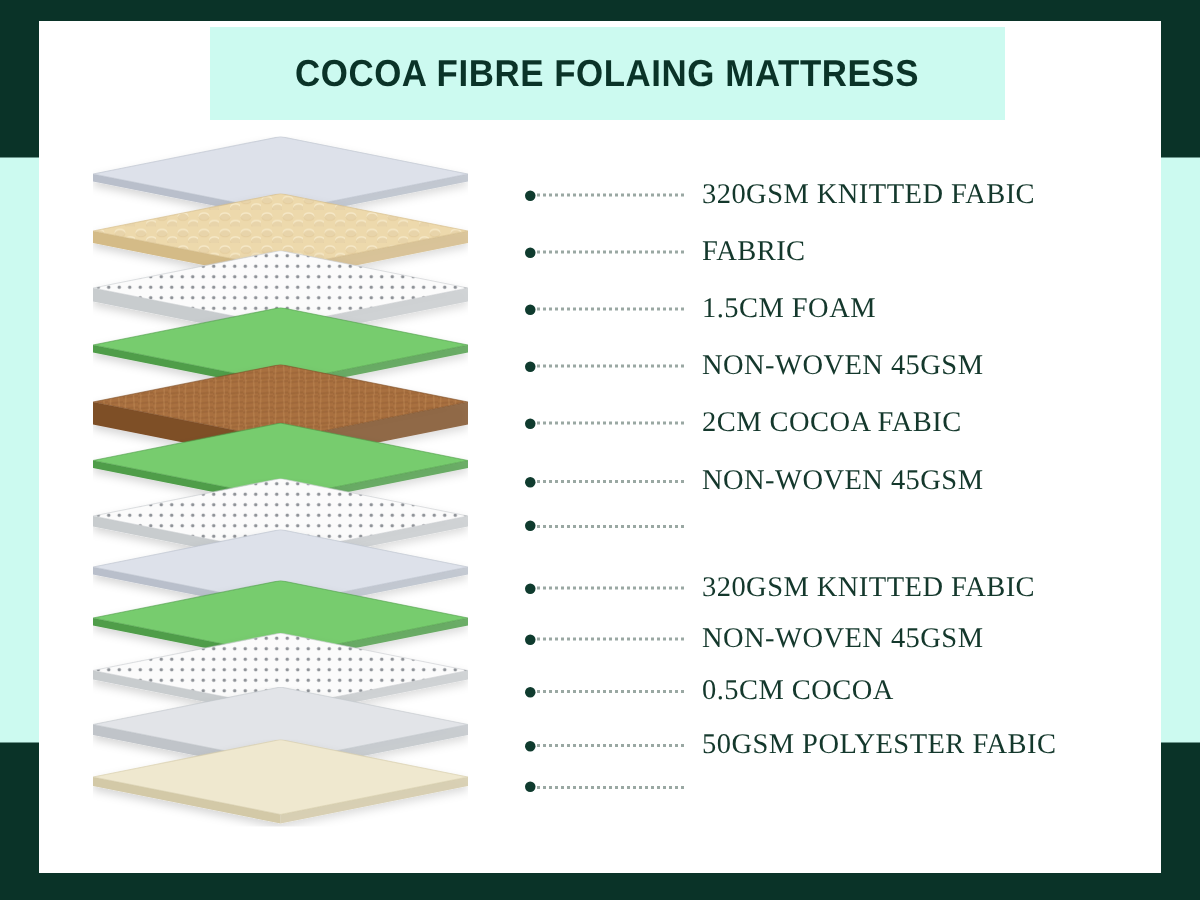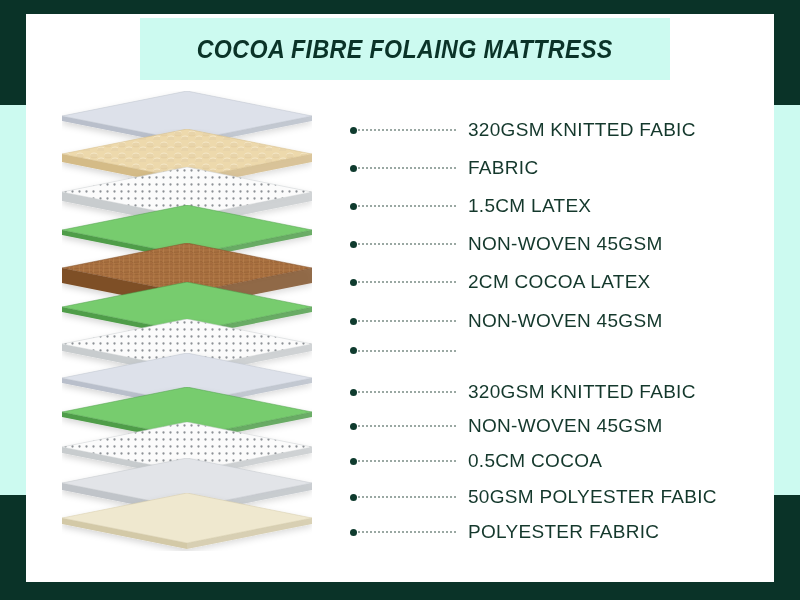--- a/index.html
+++ b/index.html
@@ -16,21 +16,21 @@
   #frame-mint-left  { position:absolute; left:0;  top:105px; width:26px; height:390px; background:#ccfaf0; }
   #frame-mint-right { position:absolute; right:0; top:105px; width:26px; height:390px; background:#ccfaf0; }
   #canvas {
     position:absolute; left:26px; top:14px; right:26px; bottom:18px;
     background:#ffffff;
   }
 
   
   #title-box {
     position:absolute; left:114px; top:4px; width:530px; height:62px;
-    background:#ccfaf0; display:flex; align-items:center; justify-content:center;font-style:italic;
+    background:#ccfaf0; display:flex; align-items:center; justify-content:center;
   }
   #title-text {
     color:#0a3328; font-size:25px; font-weight:bold;
     letter-spacing:.4px; white-space:nowrap;
     transform:scaleX(.93); transform-origin:center;
     font-family:"Liberation Sans", sans-serif;
   }
 
   
   #diagram { position:absolute; left:0; top:0; right:0; bottom:0; }
@@ -44,21 +44,21 @@
   .leader { position:absolute; left:324px; top:-6px; display:flex; align-items:center; }
   .dot {
     width:7px; height:7px; border-radius:50%;
     background:#0f3b2e; flex:none;
   }
   .dline {
     width:98px; height:0; border-top:2px dotted #9aa8a3; margin-left:1px; flex:none;
   }
   .lbl {
     margin-left:12px; color:#14382c; font-size:19px; letter-spacing:.3px;
-    white-space:nowrap; font-family:Liberation Sans, sans-serif;
+    white-space:nowrap; font-family:Liberation Serif, serif;
   }
 </style>
 </head>
 <body>
 
 <div id="frame-outer"></div>
 <div id="frame-mint-left"></div>
 <div id="frame-mint-right"></div>
 
 <div id="canvas">
@@ -132,21 +132,21 @@
       <g filter="url(#sh2)">
         <path d="M 0 25 L 125 50 L 125 59 L 0 34 Z" fill="#c8ccce"></path>
         <path d="M 250 25 L 125 50 L 125 59 L 250 34 Z" fill="#c8ccce" opacity=".82"></path>
         <path d="M 125 0 L 250 25 L 125 50 L 0 25 Z" fill="url(#tex2)"></path>
         <path d="M 125 0 L 250 25 L 125 50 L 0 25 Z" fill="none" stroke="#c8ccce" stroke-width=".8" opacity=".6"></path>
       </g>
     </svg></div>
         <div class="leader">
           <span class="dot"></span>
           <span class="dline"></span>
-          <span class="lbl">1.5CM LATEX</span>
+          <span class="lbl">1.5CM FOAM</span>
         </div>
       </div>
       <div class="layer-row" style="top: 225px;">
         <div class="slab"><svg width="250" height="57" viewBox="0 0 250 57">
       <defs>
               <pattern id="tex3" width="10" height="10" patternUnits="userSpaceOnUse">
               <rect width="10" height="10" fill="#77cc6e"></rect>
             </pattern>
         <filter id="sh3" x="-20%" y="-20%" width="150%" height="180%">
           <feDropShadow dx="0" dy="3" stdDeviation="3" flood-color="#000" flood-opacity=".16"></feDropShadow>
@@ -180,21 +180,21 @@
       <g filter="url(#sh4)">
         <path d="M 0 25 L 125 50 L 125 65 L 0 40 Z" fill="#7e4f27"></path>
         <path d="M 250 25 L 125 50 L 125 65 L 250 40 Z" fill="#7e4f27" opacity=".82"></path>
         <path d="M 125 0 L 250 25 L 125 50 L 0 25 Z" fill="url(#tex4)"></path>
         <path d="M 125 0 L 250 25 L 125 50 L 0 25 Z" fill="none" stroke="#7e4f27" stroke-width=".8" opacity=".6"></path>
       </g>
     </svg></div>
         <div class="leader">
           <span class="dot"></span>
           <span class="dline"></span>
-          <span class="lbl">2CM COCOA LATEX</span>
+          <span class="lbl">2CM COCOA FABIC</span>
         </div>
       </div>
       <div class="layer-row" style="top: 302px;">
         <div class="slab"><svg width="250" height="57" viewBox="0 0 250 57">
       <defs>
               <pattern id="tex5" width="10" height="10" patternUnits="userSpaceOnUse">
               <rect width="10" height="10" fill="#77cc6e"></rect>
             </pattern>
         <filter id="sh5" x="-20%" y="-20%" width="150%" height="180%">
           <feDropShadow dx="0" dy="3" stdDeviation="3" flood-color="#000" flood-opacity=".16"></feDropShadow>
@@ -342,18 +342,17 @@
       <g filter="url(#sh11)">
         <path d="M 0 25 L 125 50 L 125 56 L 0 31 Z" fill="#d3c9a7"></path>
         <path d="M 250 25 L 125 50 L 125 56 L 250 31 Z" fill="#d3c9a7" opacity=".82"></path>
         <path d="M 125 0 L 250 25 L 125 50 L 0 25 Z" fill="url(#tex11)"></path>
         <path d="M 125 0 L 250 25 L 125 50 L 0 25 Z" fill="none" stroke="#d3c9a7" stroke-width=".8" opacity=".6"></path>
       </g>
     </svg></div>
         <div class="leader">
           <span class="dot"></span>
           <span class="dline"></span>
-          <span class="lbl">POLYESTER FABRIC</span>
         </div>
       </div>
     </div>
 
 </div>
 
 </body></html>

